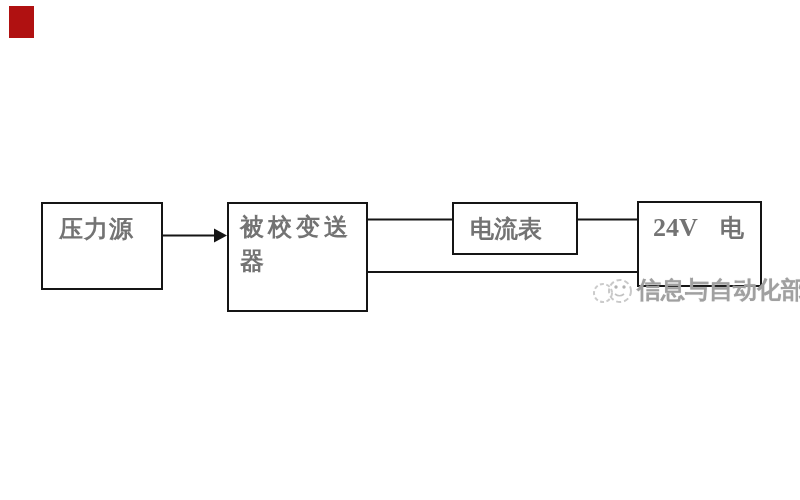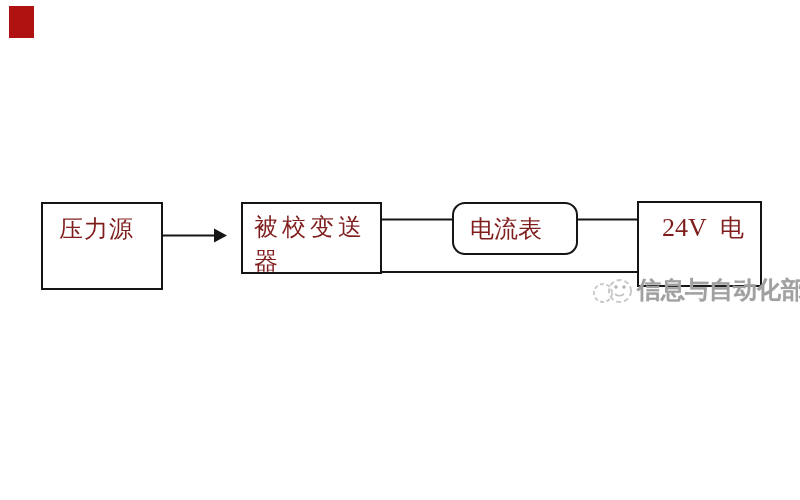--- a/index.html
+++ b/index.html
@@ -20,28 +20,29 @@
     position:absolute;left:0;top:0;width:800px;height:500px;
     pointer-events:none;
   }
   .box{
     position:absolute;
     border:2px solid #151515;
     background:#ffffff;
     box-sizing:border-box;
     font-size:24px;
     line-height:34px;
-    color:#7f1d1d;
+    color:#737373;
+    font-weight:bold;
   }
   .box-pressure{left:41px;top:202px;width:122px;height:88px;padding:8px 0 0 16px;letter-spacing:1px;}
-  .box-transmitter{left:241px;top:202px;width:141px;height:72px;padding:6px 0 0 11px;}
+  .box-transmitter{left:227px;top:202px;width:141px;height:110px;padding:6px 0 0 11px;}
   .box-transmitter .t-line1{letter-spacing:4px;white-space:nowrap;}
-  .box-ammeter{left:452px;top:202px;width:126px;height:53px;display:flex;align-items:center;padding-left:16px;border-radius:13px;}
+  .box-ammeter{left:452px;top:202px;width:126px;height:53px;display:flex;align-items:center;padding-left:16px;}
   .box-power{left:637px;top:201px;width:125px;height:86px;padding:9px 16px 0 14px;line-height:32px;}
-  .box-power .p-line1{display:flex;justify-content:space-between;align-items:baseline;margin-left:9px;}
+  .box-power .p-line1{display:flex;justify-content:space-between;align-items:baseline;}
   .box-power .serif-num{font-family:"Liberation Serif", serif;font-size:26px;}
   .box-power .p-line2{letter-spacing:2px;}
   .watermark{
     position:absolute;left:591px;top:273px;
     display:flex;align-items:center;
     pointer-events:none;
   }
   .wm-logo{display:inline-block;width:46px;height:34px;}
   .wm-text{
     font-size:24px;

